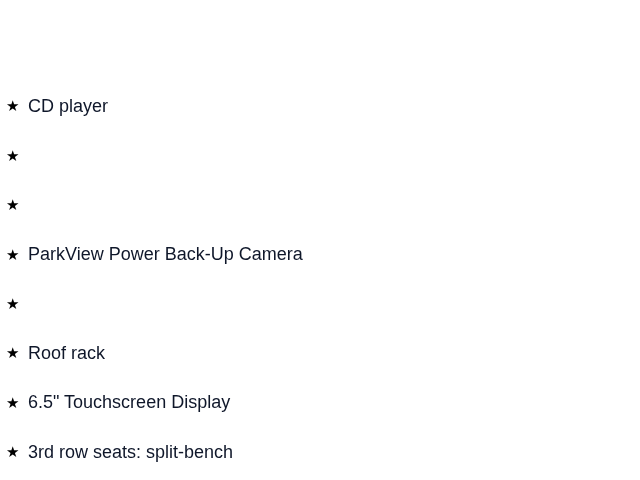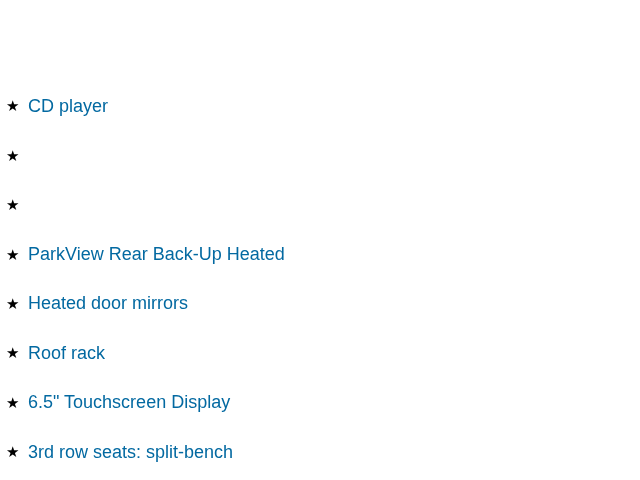--- a/index.html
+++ b/index.html
@@ -29,44 +29,43 @@
   }
   .star-bullet {
     font-family: "DejaVu Sans", sans-serif;
     font-size: 15px;
     flex: 0 0 22px;
     width: 22px;
     text-align: left;
     color: #000000;
   }
   .feature-label {
-    color: #0369a1;
+    color: #0f172a;
   }
 </style>
 </head>
 <body>
 
 <ul class="features-list">
   <li class="feature-item">
     <span class="star-bullet">★</span>
     <span class="feature-label">CD player</span>
   </li>
   <li class="feature-item">
     <span class="star-bullet">★</span>
   </li>
   <li class="feature-item">
     <span class="star-bullet">★</span>
   </li>
   <li class="feature-item">
     <span class="star-bullet">★</span>
-    <span class="feature-label">ParkView Rear Back-Up Heated</span>
+    <span class="feature-label">ParkView Power Back-Up Camera</span>
   </li>
   <li class="feature-item">
     <span class="star-bullet">★</span>
-    <span class="feature-label">Heated door mirrors</span>
   </li>
   <li class="feature-item">
     <span class="star-bullet">★</span>
     <span class="feature-label">Roof rack</span>
   </li>
   <li class="feature-item">
     <span class="star-bullet">★</span>
     <span class="feature-label">6.5" Touchscreen Display</span>
   </li>
   <li class="feature-item">

